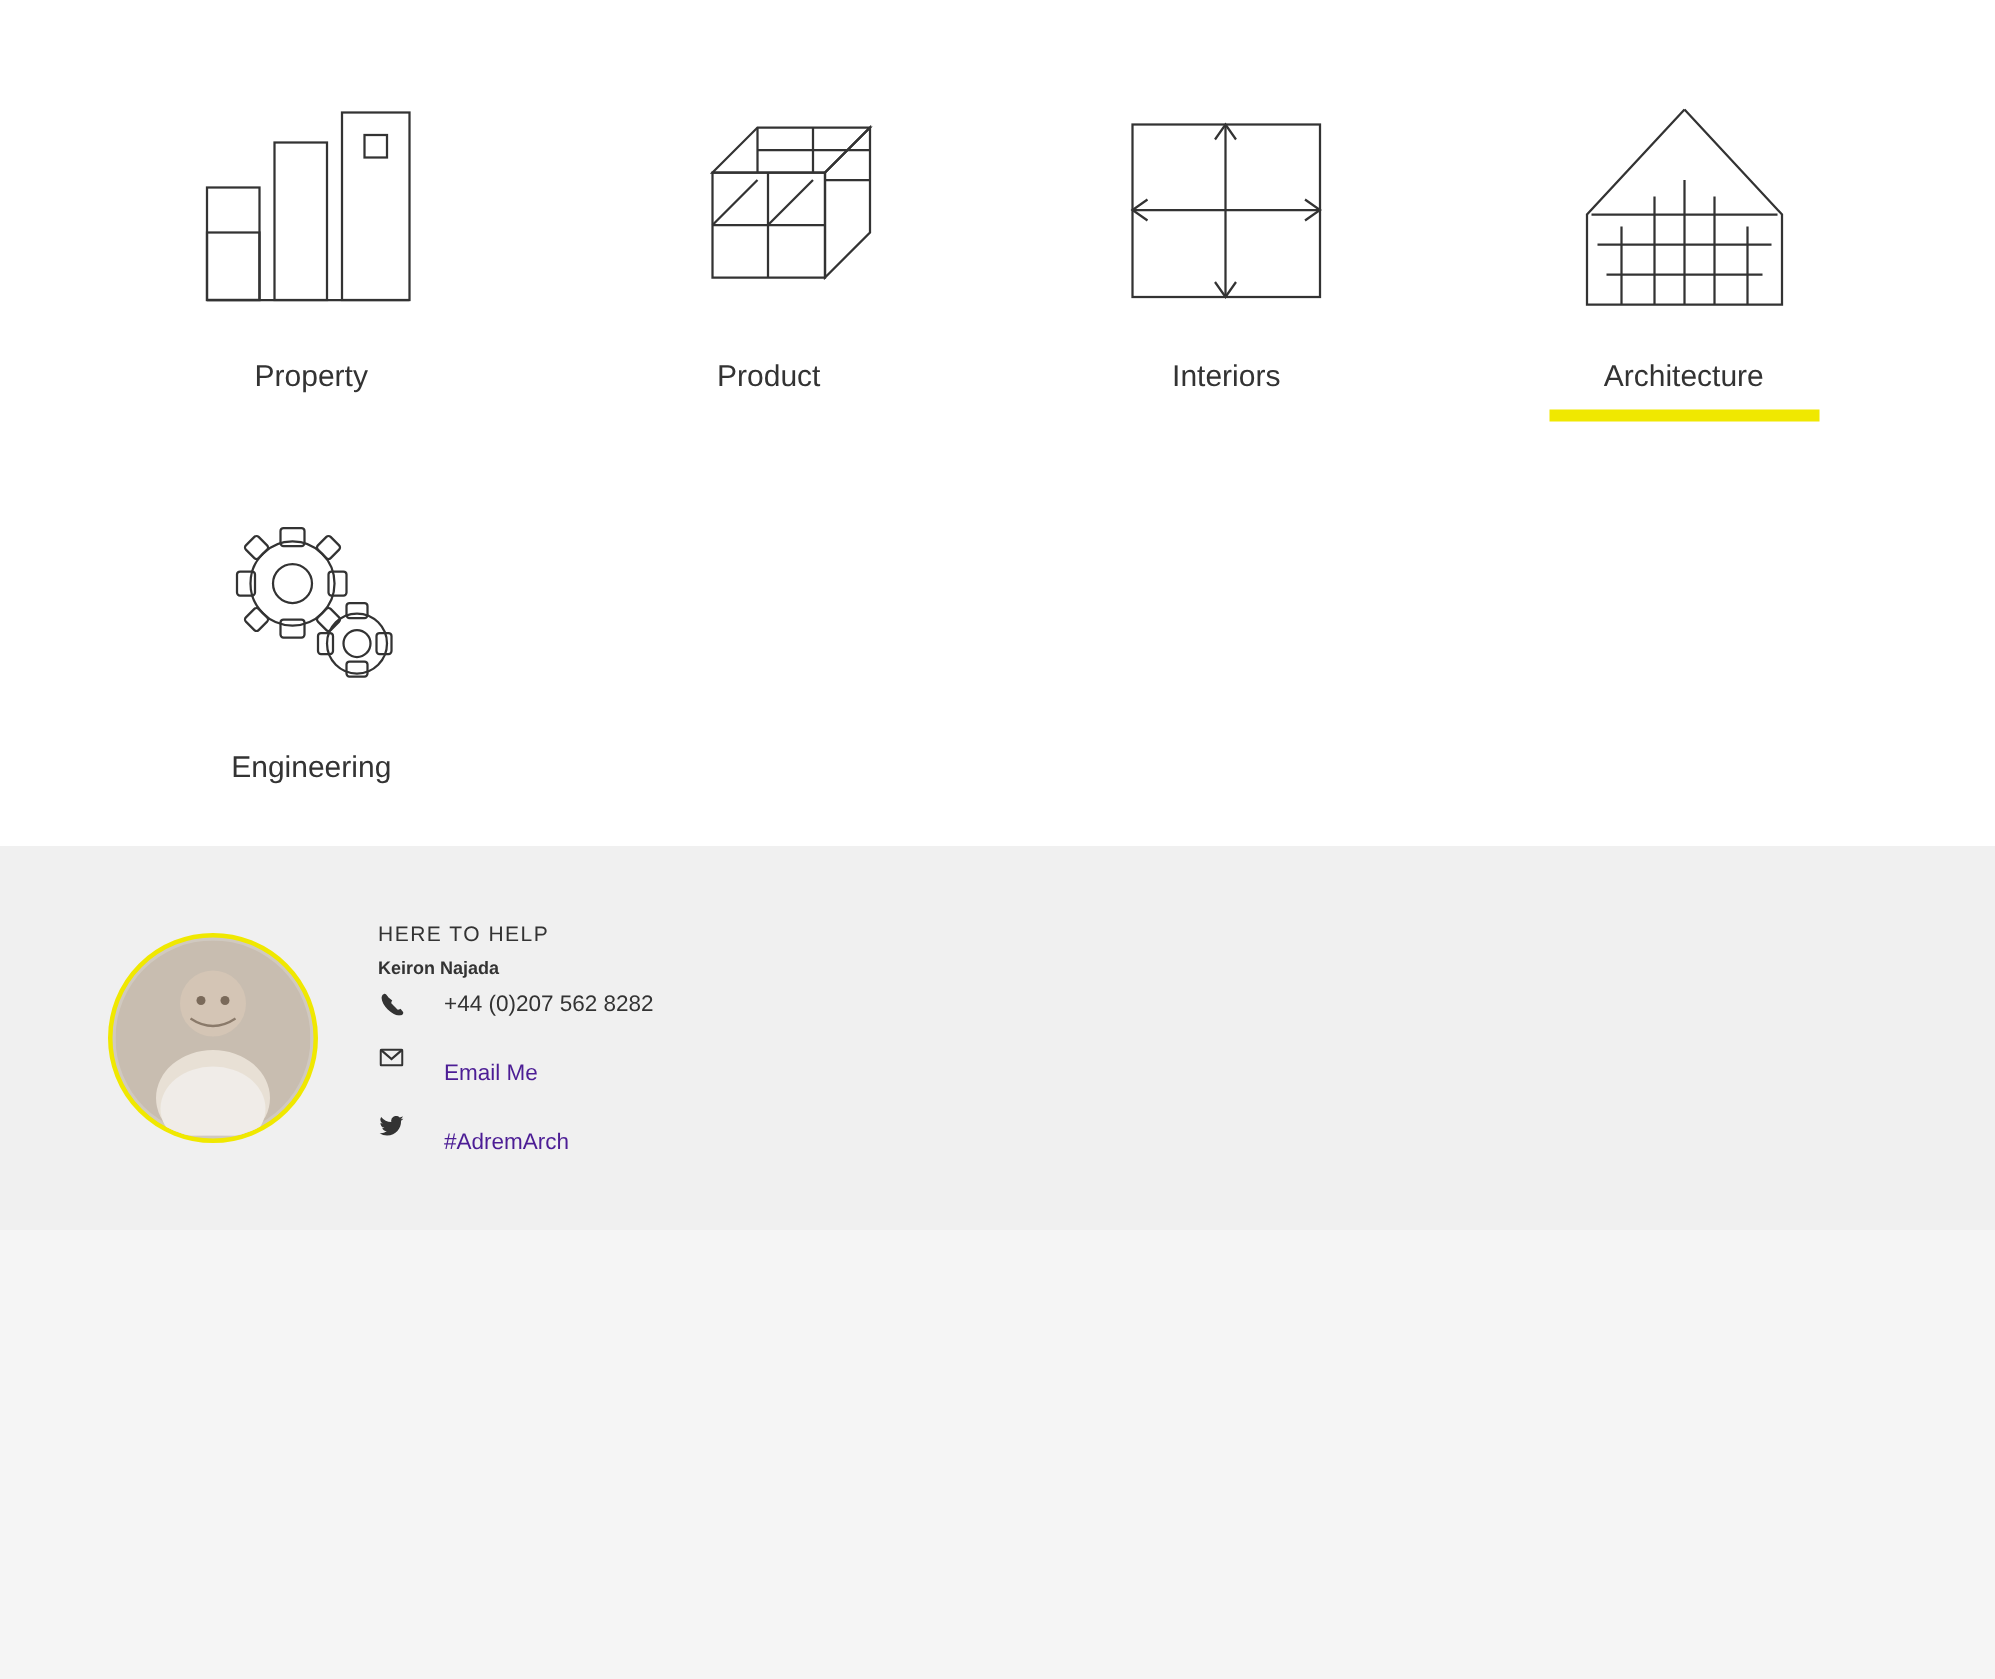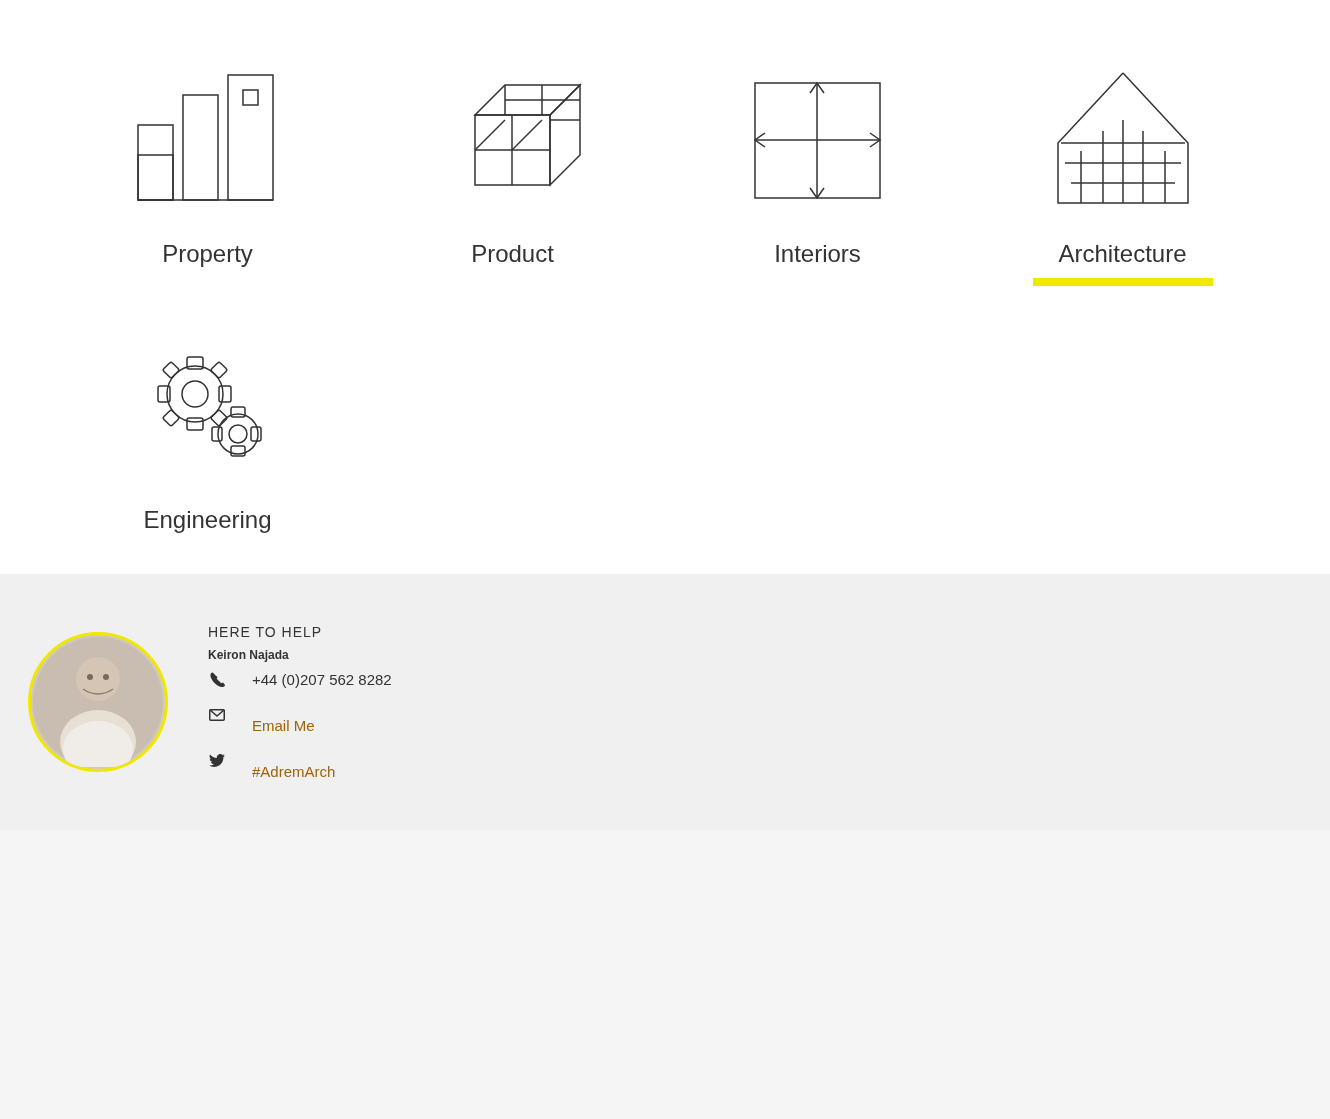--- a/index.html
+++ b/index.html
@@ -33,21 +33,21 @@
     .icon-wrap {
       width: 180px;
       height: 160px;
       display: flex;
       align-items: center;
       justify-content: center;
       margin-bottom: 20px;
     }
 
     .card-label {
-      font-size: 24px;
+      font-size: 20px;
       font-weight: 400;
       color: #333;
       text-align: center;
     }
 
     .card-underline {
       height: 8px;
       background: #f0e800;
       width: 180px;
       margin-top: 10px;
@@ -60,21 +60,21 @@
 
     svg.icon {
       stroke: #333;
       fill: none;
       stroke-width: 1.5;
     }
 
     
     .contact-section {
       background: #f0f0f0;
-      padding: 50px 28px;
+      padding: 50px 72px;
       display: flex;
       align-items: center;
       gap: 40px;
     }
 
     .avatar-wrap {
       width: 140px;
       height: 140px;
       border-radius: 50%;
       border: 3px solid #f0e800;
@@ -118,21 +118,21 @@
     .contact-icon {
       width: 18px;
       height: 18px;
       display: flex;
       align-items: center;
       justify-content: center;
       flex-shrink: 0;
     }
 
     .contact-link {
-      color: #a16207;
+      color: #4c1d95;
       text-decoration: none;
       margin-top: 21px;
     }
   </style>
 </head>
 <body>
 
 <div class="main-content">
   <div class="grid">
 

